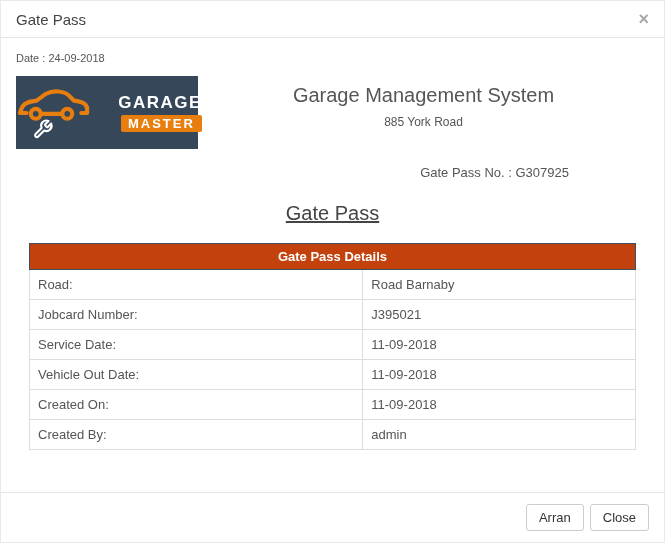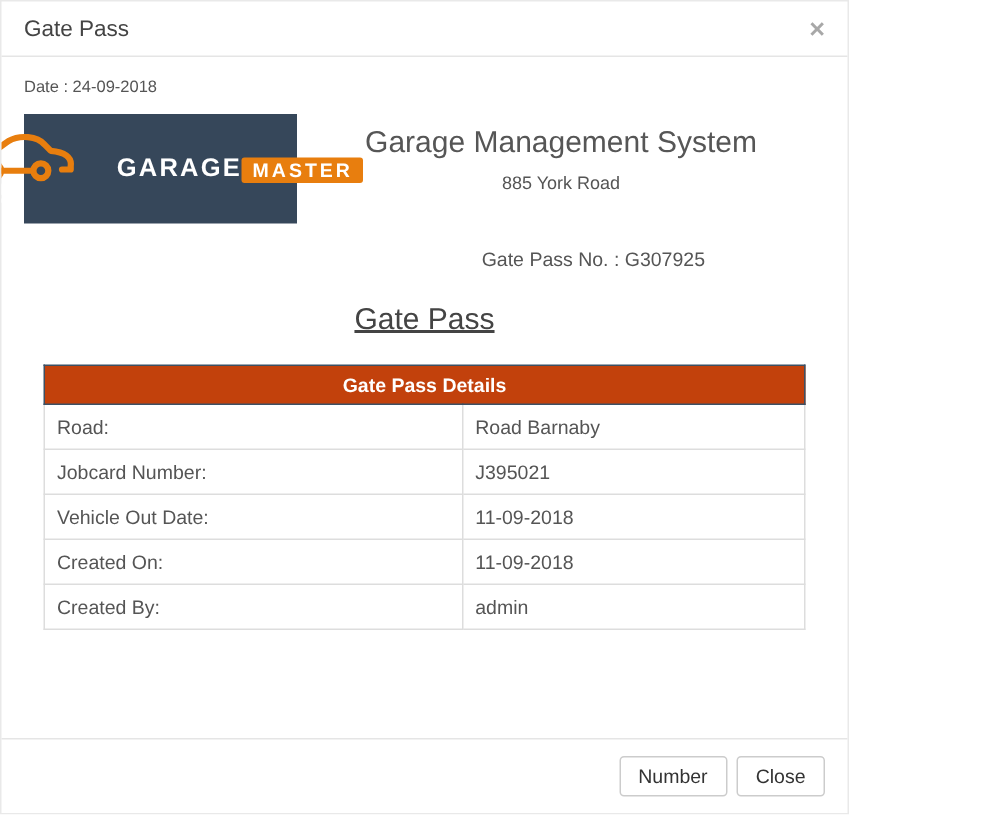--- a/index.html
+++ b/index.html
@@ -3,21 +3,21 @@
 <meta charset="utf-8">
 <style>
   * { margin: 0; padding: 0; box-sizing: border-box; }
   html, body { width: 665px; height: 543px; background: #fff; }
   body {
     font-family: "Liberation Sans", sans-serif;
     color: #555;
     position: relative;
     overflow: hidden;
   }
-  .modal { width: 566px; height: 543px; background: #fff; display: flex; flex-direction: column; border: 1px solid #e9e9e9; }
+  .modal { width: 665px; height: 543px; background: #fff; display: flex; flex-direction: column; border: 1px solid #e9e9e9; }
 
   
   .modal-header {
     display: flex; align-items: center; justify-content: space-between;
     padding: 9px 15px; border-bottom: 1px solid #e5e5e5;
   }
   .modal-title { font-size: 15px; font-weight: 400; color: #444; }
   .close-x {
     font-size: 18px; line-height: 1; color: #a8a8a8; cursor: pointer;
     font-weight: 700; background: none; border: none; font-family: "Liberation Sans", sans-serif;
@@ -27,21 +27,21 @@
   .modal-body { flex: 1; padding: 14px 15px 0 15px; overflow: hidden; }
   .date-line { font-size: 11px; color: #555; margin-bottom: 12px; }
 
   .brand-row { display: flex; align-items: flex-start; }
   .logo-box {
     width: 182px; height: 73px; background: #36475a; flex: 0 0 auto;
     display: flex; align-items: center; justify-content: center; gap: 6px;
     padding: 4px 8px;
   }
   .logo-icons { display: flex; flex-direction: column; align-items: center; }
-  .logo-text { display: flex; flex-direction: row; align-items: center; margin-left: 16px; }
+  .logo-text { display: flex; flex-direction: column; align-items: flex-end; margin-left: 16px; }
   .logo-text .garage {
     color: #ffffff; font-size: 17px; font-weight: 700; letter-spacing: 1.5px; line-height: 1.2;
   }
   .logo-text .master {
     background: #e87e0e; color: #ffffff; font-size: 13px; font-weight: 700;
     letter-spacing: 2px; padding: 1px 7px; border-radius: 2px; margin-top: 2px;
   }
 
   .company-block { flex: 1; text-align: center; padding-top: 8px; }
   .company-name { font-size: 20px; color: #565656; font-weight: 400; margin-bottom: 8px; }
@@ -131,34 +131,38 @@
       <tbody>
         <tr>
           <td class="label-col">Road:</td>
           <td>Road Barnaby</td>
         </tr>
         <tr>
           <td class="label-col">Jobcard Number:</td>
           <td>J395021</td>
         </tr>
         <tr>
+          <td class="label-col">Service Date:</td>
+          <td>11-09-2018</td>
+        </tr>
+        <tr>
           <td class="label-col">Vehicle Out Date:</td>
           <td>11-09-2018</td>
         </tr>
         <tr>
           <td class="label-col">Created On:</td>
           <td>11-09-2018</td>
         </tr>
         <tr>
           <td class="label-col">Created By:</td>
           <td>admin</td>
         </tr>
       </tbody>
     </table>
 
   </div>
 
   <div class="modal-footer">
-    <button class="btn">Number</button>
+    <button class="btn">Arran</button>
     <button class="btn">Close</button>
   </div>
 
 </div>
 
 </body></html>

